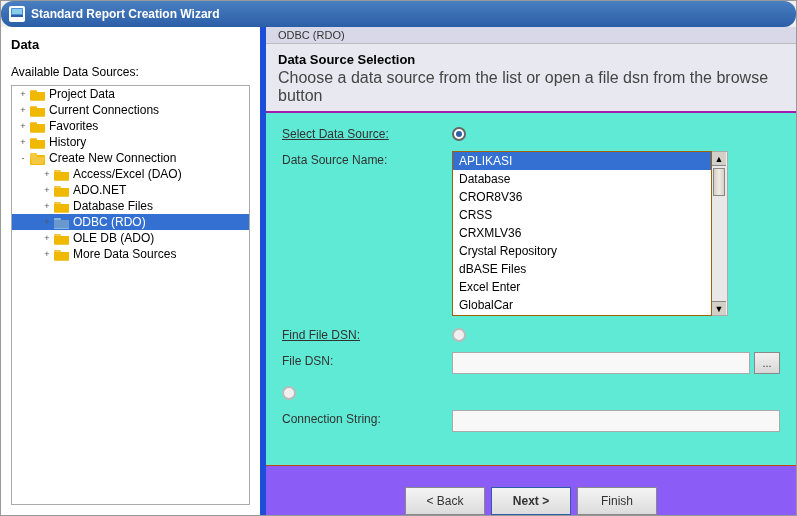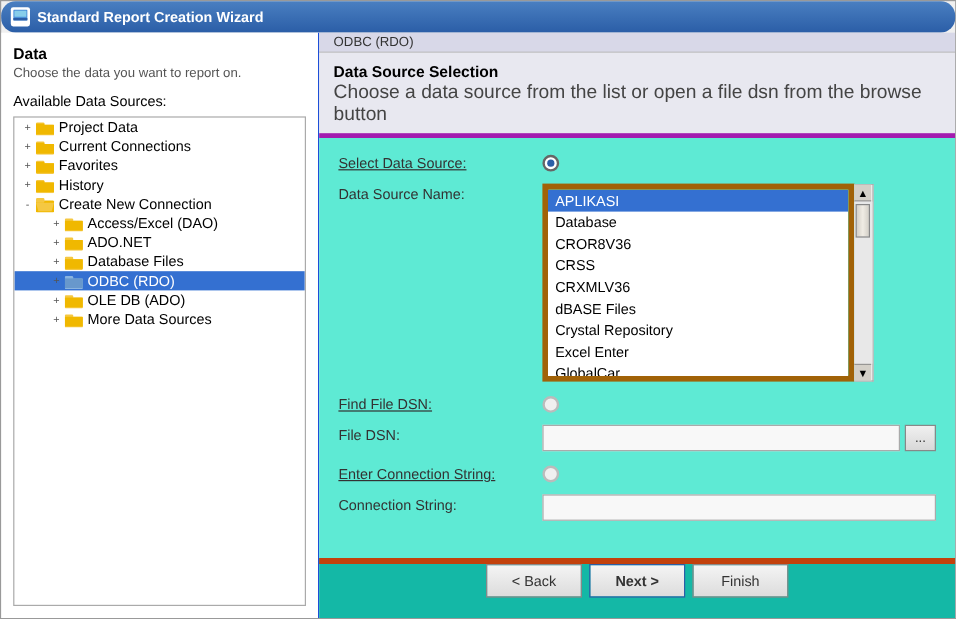--- a/index.html
+++ b/index.html
@@ -50,21 +50,21 @@
     .main-content {
       display: flex;
       flex: 1;
       overflow: hidden;
     }
 
     
     .left-panel {
       width: 265px;
       background: #fff;
-      border-right: 1px solid #1d4ed8;
+      border-right: 6px solid #1d4ed8;
       display: flex;
       flex-direction: column;
       padding: 10px;
     }
 
     .left-panel-header {
       margin-bottom: 10px;
     }
 
     .left-panel-title {
@@ -143,21 +143,21 @@
 
     
     .right-panel {
       flex: 1;
       display: flex;
       flex-direction: column;
     }
 
     .right-panel-header {
       background: #e8e8f0;
-      border-bottom: 4px solid #a21caf;
+      border-bottom: 2px solid #a21caf;
       padding: 8px 12px 6px 12px;
     }
 
     .right-panel-title {
       font-size: 13px;
       font-weight: bold;
       color: #000;
       margin-bottom: 2px;
     }
 
@@ -222,21 +222,21 @@
     }
 
     .radio-btn.disabled {
       border-color: #bbb;
       background: #f0f0f0;
     }
 
     .datasource-listbox {
       width: 260px;
       height: 165px;
-      border: 5px solid #a16207;
+      border: 1px solid #a16207;
       background: white;
       overflow-y: scroll;
       font-size: 12px;
     }
 
     .list-item {
       padding: 2px 6px;
       cursor: pointer;
       white-space: nowrap;
     }
@@ -265,24 +265,24 @@
       font-size: 11px;
       display: flex;
       align-items: center;
       justify-content: center;
       color: #333;
     }
 
     
     .bottom-bar {
       height: 50px;
-      background: #14b8a6;
-      border-top: 5px solid #c2410c;
-      display: flex;
-      align-items: flex-start;
+      background: #8b5cf6;
+      border-top: 1px solid #c2410c;
+      display: flex;
+      align-items: flex-end;
       justify-content: center;
       gap: 6px;
       padding: 0 16px;
     }
 
     .bottom-btn {
       height: 28px;
       min-width: 80px;
       padding: 0 16px;
       border: 1px solid #888;
@@ -346,21 +346,20 @@
       </svg>
     </div>
     <span>Standard Report Creation Wizard</span>
   </div>
 
   <div class="main-content">
 
     <div class="left-panel">
       <div class="left-panel-header">
         <div class="left-panel-title">Data</div>
-        <div class="left-panel-subtitle">Choose the data you want to report on.</div>
       </div>
 
       <div class="available-sources-label">Available Data Sources:</div>
 
       <div class="tree-container">
 
         <div class="tree-item">
           <span class="tree-expand">+</span>
           <span class="tree-folder-icon">
             <svg class="folder-svg" viewBox="0 0 16 13" fill="none" xmlns="http://www.w3.org/2000/svg">
@@ -520,22 +519,22 @@
         <div class="form-row">
           <div class="form-label">Data Source Name:</div>
           <div class="form-control-area" style="flex-direction:column; gap:0">
             <div style="display:flex; gap:0;">
               <div class="datasource-listbox">
                 <div class="list-item selected">APLIKASI</div>
                 <div class="list-item">Database</div>
                 <div class="list-item">CROR8V36</div>
                 <div class="list-item">CRSS</div>
                 <div class="list-item">CRXMLV36</div>
+                <div class="list-item">Crystal Repository</div>
                 <div class="list-item">dBASE Files</div>
-                <div class="list-item">Crystal Repository</div>
                 <div class="list-item">Excel Enter</div>
                 <div class="list-item">GlobalCar</div>
                 <div class="list-item">MS Access Database</div>
 
               </div>
               <div style="width:16px; height:165px; border:1px solid #aaa; border-left:none; background:#f0f0f0; display:flex; flex-direction:column;">
                 <div style="width:14px; height:14px; background:#d4d0c8; border-bottom:1px solid #888; display:flex; align-items:center; justify-content:center; font-size:9px; cursor:pointer;">▲</div>
                 <div style="flex:1; background:#e8e8e8; position:relative;">
                   <div style="position:absolute; top:2px; left:1px; width:12px; height:28px; background:linear-gradient(to right, #d4d0c8, #f0ece4, #d4d0c8); border:1px solid #888;"></div>
                 </div>
@@ -554,21 +553,20 @@
 
         <div class="form-row">
           <div class="form-label">File DSN:</div>
           <div class="form-control-area">
             <input type="text" class="text-input" disabled="" style="width: 240px; flex: 1 1 0%;">
             <div class="browse-btn">...</div>
           </div>
         </div>
 
         <div class="form-row">
-          <div class="form-label underline">Enter Connection String:</div>
           <div class="form-control-area">
             <div class="radio-btn disabled"></div>
           </div>
         </div>
 
         <div class="form-row">
           <div class="form-label">Connection String:</div>
           <div class="form-control-area">
             <input type="text" class="connection-string-input" disabled="" style="width: 260px;">
           </div>

